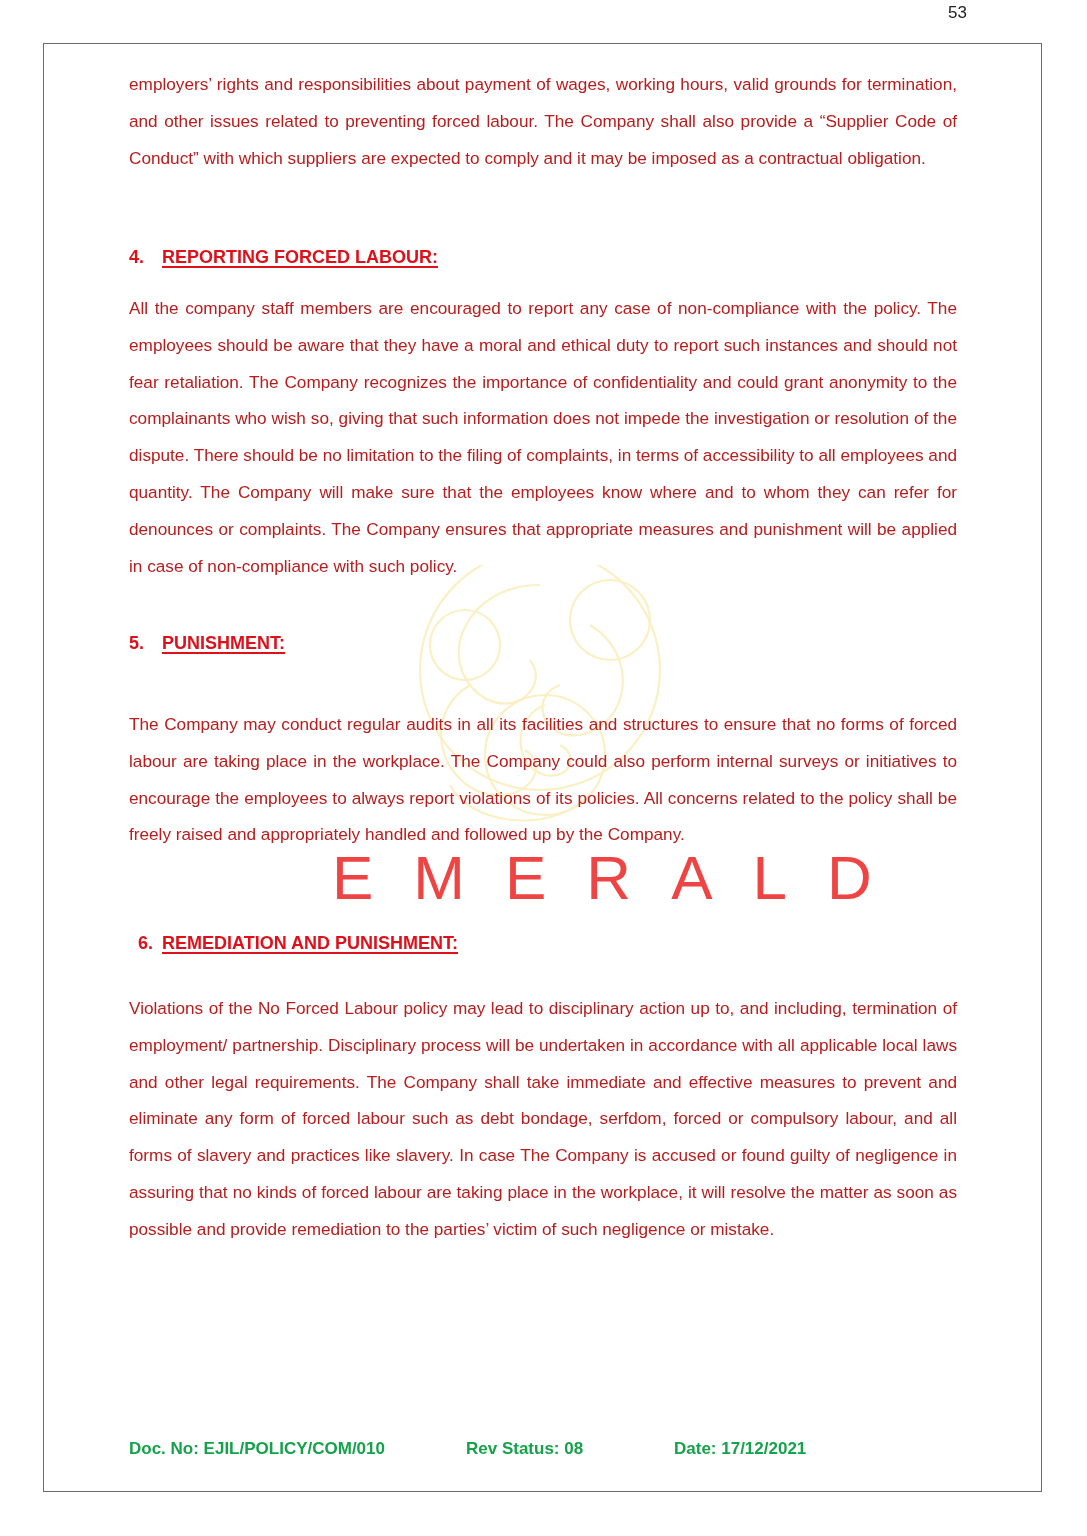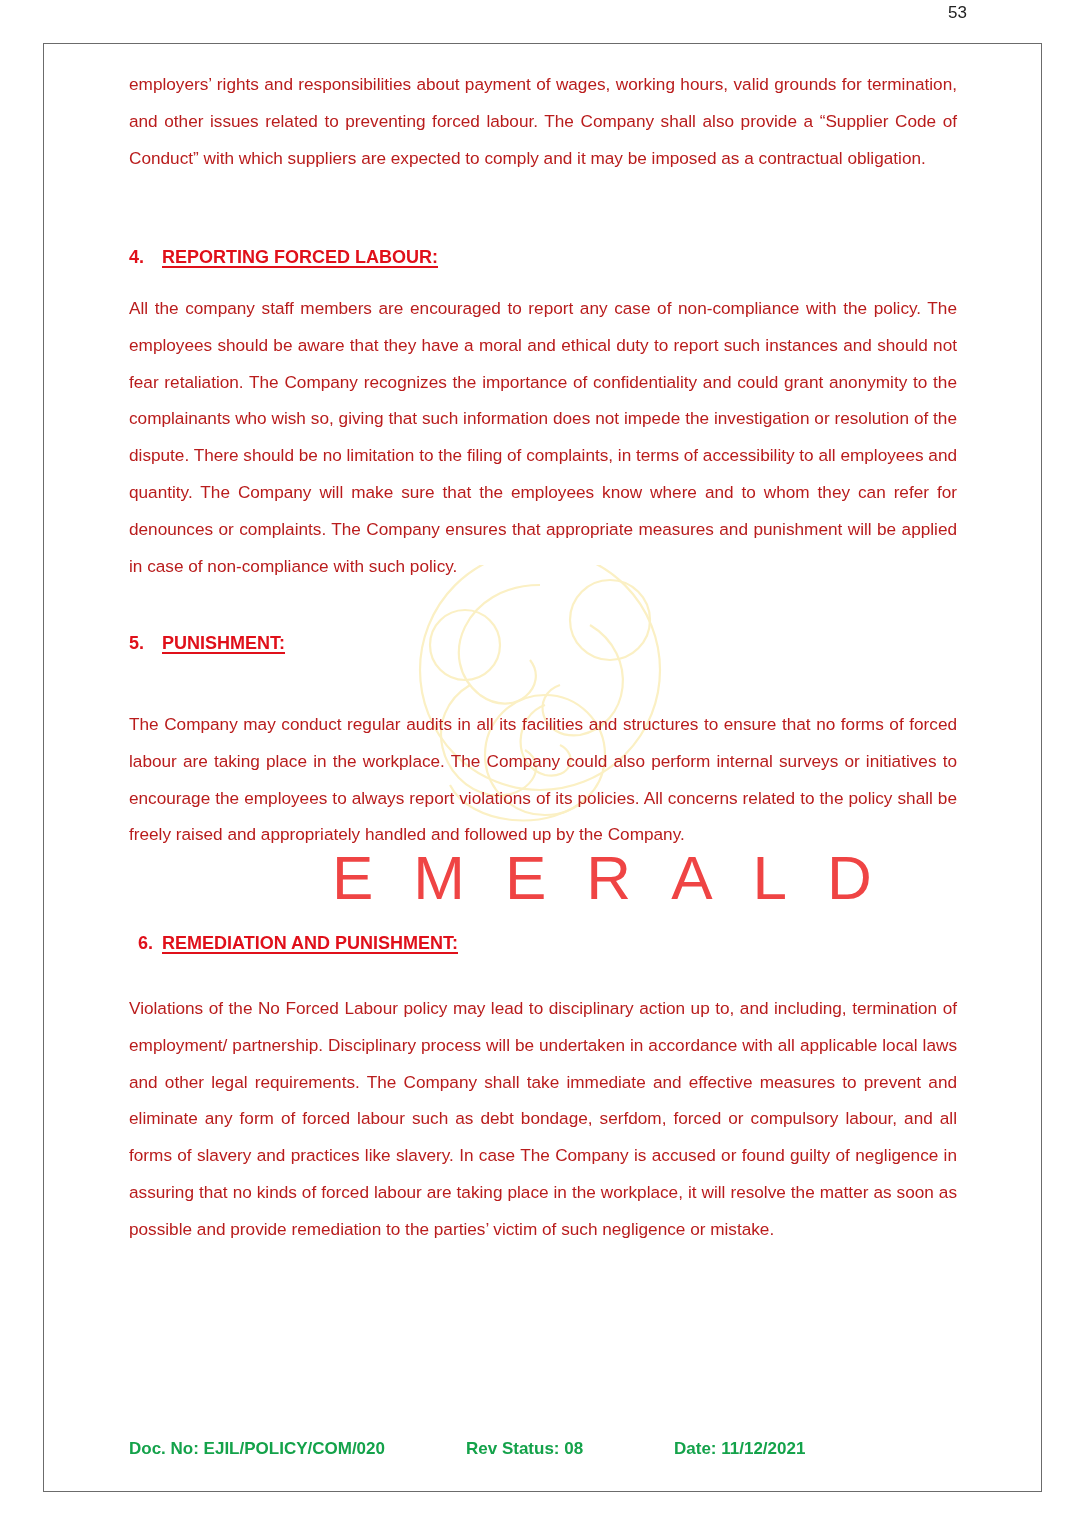--- a/index.html
+++ b/index.html
@@ -86,16 +86,16 @@
 </div>
 
 <div class="heading" style="top:933px;text-align:center;">
   <span class="num">6.</span><span class="title">REMEDIATION AND PUNISHMENT:</span>
 </div>
 <div class="content" style="top:990px;">
   <p class="body">Violations of the No Forced Labour policy may lead to disciplinary action up to, and including, termination of employment/ partnership. Disciplinary process will be undertaken in accordance with all applicable local laws and other legal requirements. The Company shall take immediate and effective measures to prevent and eliminate any form of forced labour such as debt bondage, serfdom, forced or compulsory labour, and all forms of slavery and practices like slavery. In case The Company is accused or found guilty of negligence in assuring that no kinds of forced labour are taking place in the workplace, it will resolve the matter as soon as possible and provide remediation to the parties’ victim of such negligence or mistake.</p>
 </div>
 
 <div class="footer">
-  <span style="left:0;">Doc. No:  EJIL/POLICY/COM/020</span>
+  <span style="left:0;">Doc. No:  EJIL/POLICY/COM/010</span>
   <span style="left:337px;">Rev Status: 08</span>
-  <span style="left:545px;">Date: 11/12/2021</span>
+  <span style="left:545px;">Date: 17/12/2021</span>
 </div>
 
 </body></html>

